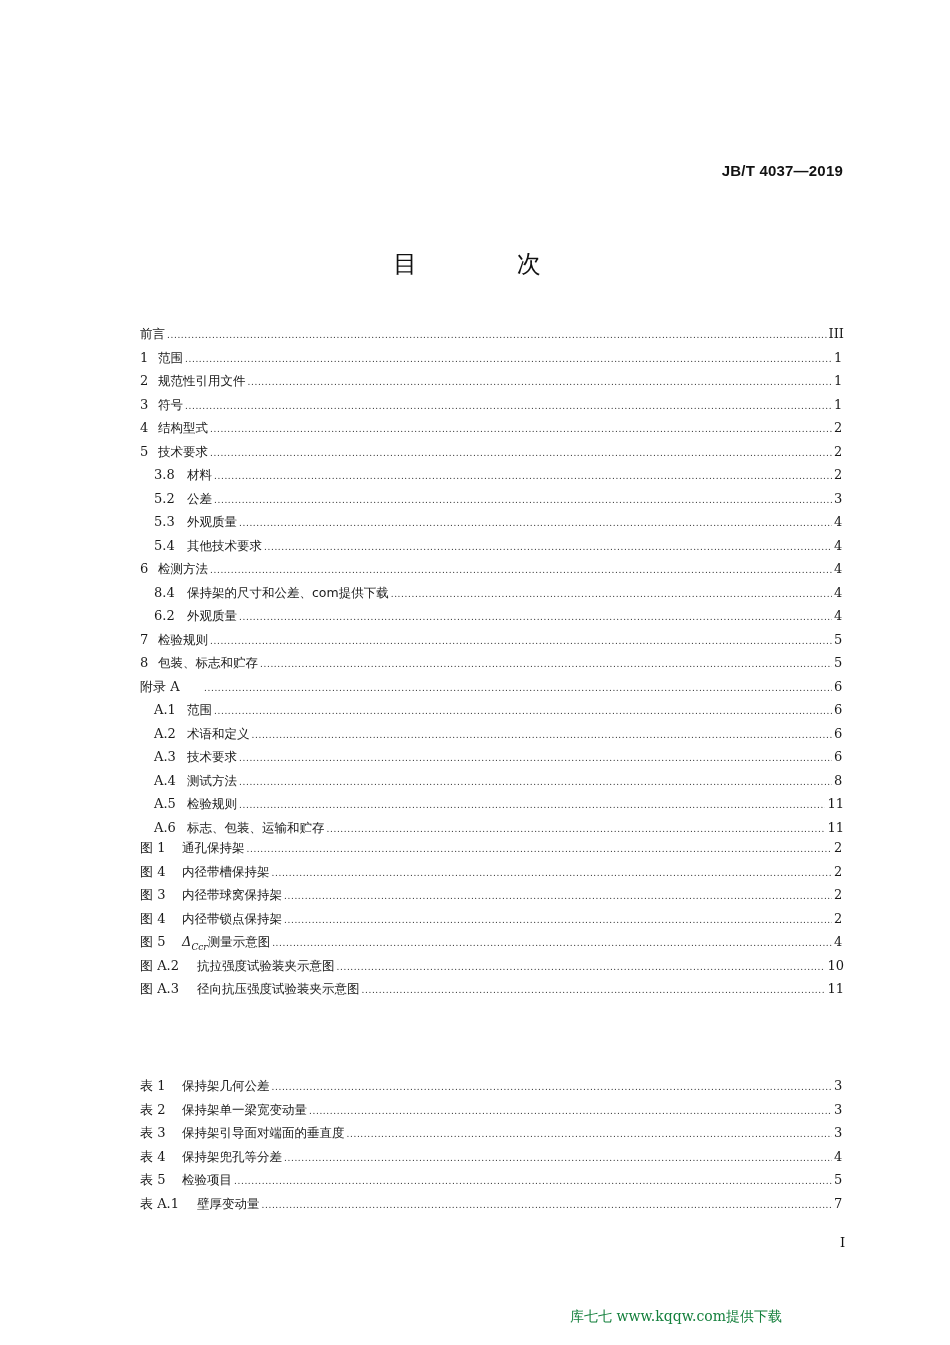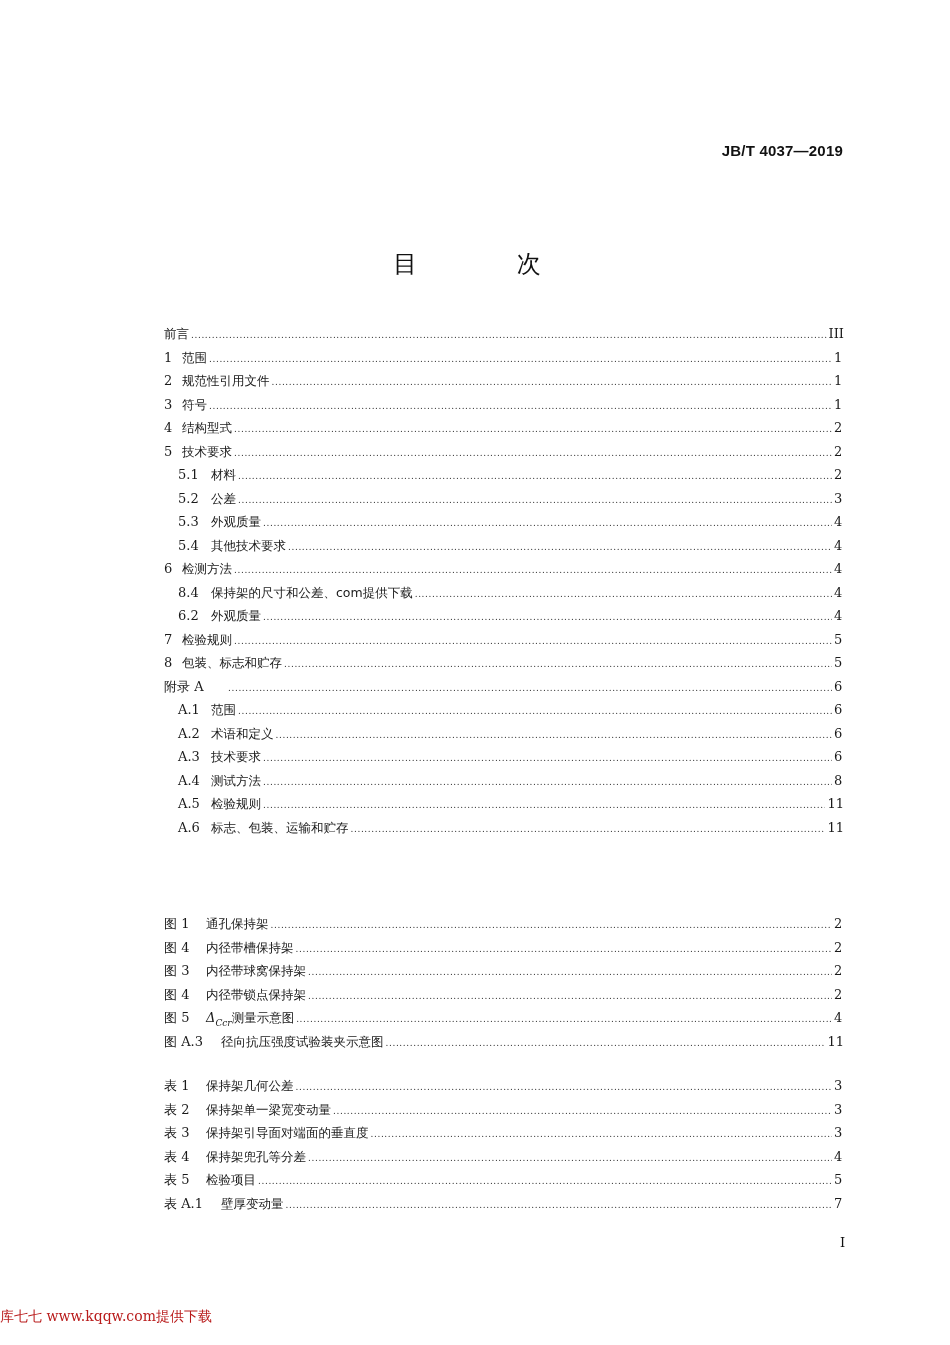--- a/index.html
+++ b/index.html
@@ -2,35 +2,35 @@
 <html><head>
   <meta charset="utf-8">
   <style>
     html, body { margin: 0; padding: 0; background: #ffffff; }
     body {
       width: 950px; height: 1345px; position: relative; overflow: hidden;
       font-family: "DejaVu Serif", "Liberation Serif", serif;
       color: #1a1a1a;
     }
     .std-code {
-      position: absolute; top: 142px; right: 107px;
+      position: absolute; top: 162px; right: 107px;
       font-family: "Liberation Sans", "DejaVu Sans", sans-serif;
       font-weight: bold; font-size: 15px; color: #111;
       letter-spacing: 0.2px;
       margin-left: 16px;
     }
     .page-title {
       position: absolute; top: 248px; left: 0; width: 980px; text-align: center;
       font-family: "DejaVu Sans", sans-serif; font-size: 24px; font-weight: 500;
       letter-spacing: 46px; color: #111;
     }
     .toc { position: absolute; left: 140px; width: 704px; }
     .toc-row {
       display: flex; align-items: baseline; height: 23.5px;
-      font-size: 13px; line-height: 23.5px; white-space: nowrap; margin-left: 24px;
+      font-size: 13px; line-height: 23.5px; white-space: nowrap;
     }
     .toc-row.sub { padding-left: 14px; }
     .toc-row .num { display: inline-block; min-width: 18px; }
     .toc-row.sub .num { min-width: 33px; }
     .toc-row.fig .num { min-width: 42px; }
     .toc-row.fig .num.wide { min-width: 57px; }
     .toc-row .label { font-family: "DejaVu Sans", sans-serif; font-size: 12.5px; }
     .toc-row .dots {
       flex: 1; overflow: hidden; margin: 0 2px; color: #333;
       font-size: 9px; letter-spacing: 0.6px; line-height: 23.5px;
@@ -38,22 +38,22 @@
     .toc-row .dots::before {
       content: "....................................................................................................................................................................................................................................................................................................";
     }
     .toc-row .page { font-size: 13px; text-align: left; min-width: 10px; }
     .delta { font-style: italic; }
     .delta sub { font-size: 9px; font-style: italic; }
     .folio {
       position: absolute; top: 1235px; left: 840px; font-size: 13px; color: #111;
     }
     .watermark {
-      position: absolute; top: 1308px; left: 0; width: 782px; text-align: left;
-      font-family: "DejaVu Serif", serif; font-size: 14px; color: #b91c1c;
+      position: absolute; top: 1308px; left: 0; width: 782px; text-align: right;
+      font-family: "DejaVu Serif", serif; font-size: 14px; color: #15803d;
     }
   </style>
 </head>
 <body>
 
 <div class="std-code">JB/T 4037—2019</div>
 <div class="page-title">目 次</div>
 
 <div class="toc" style="top:322px;">
   <div class="toc-row">
@@ -85,21 +85,21 @@
       <span class="dots"></span>
       <span class="page">2</span>
     </div>
   <div class="toc-row">
       <span class="num">5</span>
       <span class="label">技术要求</span>
       <span class="dots"></span>
       <span class="page">2</span>
     </div>
   <div class="toc-row sub">
-      <span class="num">5.1</span>
+      <span class="num">3.8</span>
       <span class="label">材料</span>
       <span class="dots"></span>
       <span class="page">2</span>
     </div>
   <div class="toc-row sub">
       <span class="num">5.2</span>
       <span class="label">公差</span>
       <span class="dots"></span>
       <span class="page">3</span>
     </div>
@@ -181,21 +181,21 @@
       <span class="page">11</span>
     </div>
   <div class="toc-row sub">
       <span class="num">A.6</span>
       <span class="label">标志、包装、运输和贮存</span>
       <span class="dots"></span>
       <span class="page">11</span>
     </div>
 </div>
 
-<div class="toc" style="top:912px;">
+<div class="toc" style="top:836px;">
   <div class="toc-row fig">
       <span class="num">图 1</span>
       <span class="label">通孔保持架</span>
       <span class="dots"></span>
       <span class="page">2</span>
     </div>
   <div class="toc-row fig">
       <span class="num">图 4</span>
       <span class="label">内径带槽保持架</span>
       <span class="dots"></span>
@@ -214,20 +214,26 @@
       <span class="page">2</span>
     </div>
   <div class="toc-row fig">
       <span class="num">图 5</span>
       <span class="delta"><span>Δ</span><sub>Ccr</sub></span>
       <span class="label">测量示意图</span>
       <span class="dots"></span>
       <span class="page">4</span>
     </div>
   <div class="toc-row fig">
+      <span class="num wide">图 A.2</span>
+      <span class="label">抗拉强度试验装夹示意图</span>
+      <span class="dots"></span>
+      <span class="page">10</span>
+    </div>
+  <div class="toc-row fig">
       <span class="num wide">图 A.3</span>
       <span class="label">径向抗压强度试验装夹示意图</span>
       <span class="dots"></span>
       <span class="page">11</span>
     </div>
 </div>
 
 <div class="toc" style="top:1074px;">
   <div class="toc-row fig">
       <span class="num">表 1</span>

